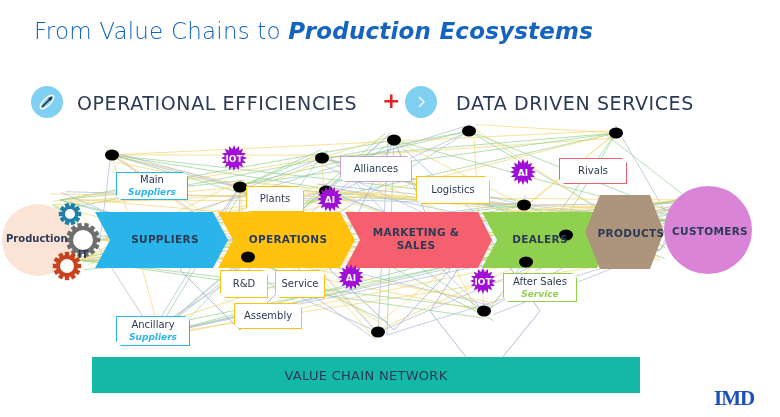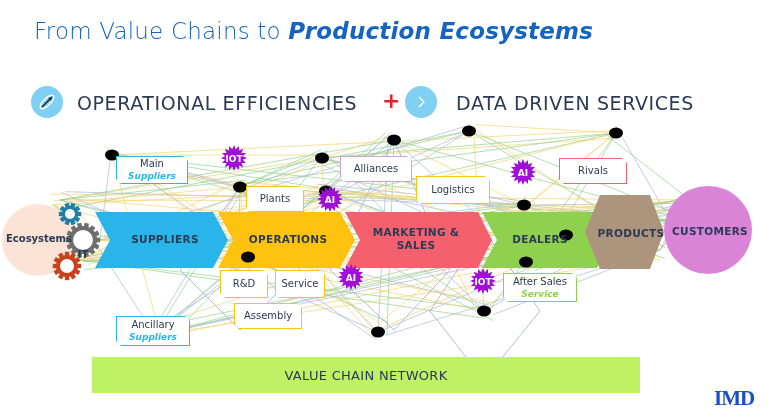--- a/index.html
+++ b/index.html
@@ -13,21 +13,21 @@
   .circle-icon { width: 32px; height: 32px; border-radius: 50%; background: #7fd0f2;
                  display: flex; align-items: center; justify-content: center; }
   #plus { color: #e52129; font-weight: bold; font-size: 22px; }
   svg#net { position: absolute; left: 0; top: 0; }
   .tag { position: absolute; background: #fff; border: 1.5px solid; font-size: 10px; color: #2b3a55;
          text-align: center; display: flex; flex-direction: column; justify-content: center; align-items: center;
          line-height: 12px; clip-path: polygon(0 0, calc(100% - 5px) 0, 100% 5px, 100% 100%, 5px 100%, 0 calc(100% - 5px)); }
   .tag .sub { font-style: italic; font-weight: bold; font-size: 9px; }
   .stage-label { position: absolute; font-size: 10.5px; font-weight: bold; color: #2b3a55; text-align: center;
                  letter-spacing: 0.3px; line-height: 13px; }
-  #footer-bar { left: 92px; top: 357px; width: 548px; height: 36px; background: #bef264;
+  #footer-bar { left: 92px; top: 357px; width: 548px; height: 36px; background: #14b8a6;
                 display: flex; align-items: center; justify-content: center; font-size: 13px; color: #2b3a55;
                 letter-spacing: 0.3px; }
   #imd { left: 714px; top: 386px; font-family: "Liberation Serif", serif; font-weight: bold; font-size: 21px;
          color: #1a4fbf; letter-spacing: -1px; }
   .burst-label { font-size: 9px; font-weight: bold; fill: #ffffff; font-family: "DejaVu Sans", sans-serif; }
 </style>
 </head>
 <body>
 
 <div id="title" class="abs"><span>From Value Chains to </span><span class="em">Production Ecosystems</span></div>
@@ -303,30 +303,30 @@
       <polygon points="364.0,277.0 359.8,278.8 363.0,282.0 358.5,282.0 360.2,286.2 356.0,284.5 356.0,289.0 352.8,285.8 351.0,290.0 349.2,285.8 346.0,289.0 346.0,284.5 341.8,286.2 343.5,282.0 339.0,282.0 342.2,278.8 338.0,277.0 342.2,275.2 339.0,272.0 343.5,272.0 341.8,267.8 346.0,269.5 346.0,265.0 349.2,268.2 351.0,264.0 352.8,268.2 356.0,265.0 356.0,269.5 360.2,267.8 358.5,272.0 363.0,272.0 359.8,275.2" fill="#a10ed8"></polygon>
       <text x="351" y="280.5" text-anchor="middle" class="burst-label">AI</text>
       <polygon points="536.0,172.0 531.8,173.8 535.0,177.0 530.5,177.0 532.2,181.2 528.0,179.5 528.0,184.0 524.8,180.8 523.0,185.0 521.2,180.8 518.0,184.0 518.0,179.5 513.8,181.2 515.5,177.0 511.0,177.0 514.2,173.8 510.0,172.0 514.2,170.2 511.0,167.0 515.5,167.0 513.8,162.8 518.0,164.5 518.0,160.0 521.2,163.2 523.0,159.0 524.8,163.2 528.0,160.0 528.0,164.5 532.2,162.8 530.5,167.0 535.0,167.0 531.8,170.2" fill="#a10ed8"></polygon>
       <text x="523" y="175.5" text-anchor="middle" class="burst-label">AI</text>
       <polygon points="496.0,281.0 491.8,282.8 495.0,286.0 490.5,286.0 492.2,290.2 488.0,288.5 488.0,293.0 484.8,289.8 483.0,294.0 481.2,289.8 478.0,293.0 478.0,288.5 473.8,290.2 475.5,286.0 471.0,286.0 474.2,282.8 470.0,281.0 474.2,279.2 471.0,276.0 475.5,276.0 473.8,271.8 478.0,273.5 478.0,269.0 481.2,272.2 483.0,268.0 484.8,272.2 488.0,269.0 488.0,273.5 492.2,271.8 490.5,276.0 495.0,276.0 491.8,279.2" fill="#a10ed8"></polygon>
       <text x="483" y="284.5" text-anchor="middle" class="burst-label">IOT</text>
     </g>
 </svg>
 
 <div class="abs" style="left:71px; top:232px; width:24px; text-align:center; font-size:10px; font-weight:bold; color:#2b3a55;margin-top:17px;">IT</div>
-<div class="abs" style="left:6px; top:233px; font-size:10px; font-weight:bold; color:#2b3a55;">Ecosystems</div>
+<div class="abs" style="left:6px; top:233px; font-size:10px; font-weight:bold; color:#2b3a55;">Production</div>
 
 <div class="stage-label" style="left:115px; top:233px; width:100px;">SUPPLIERS</div>
 <div class="stage-label" style="left:238px; top:233px; width:100px;">OPERATIONS</div>
 <div class="stage-label" style="left:368px; top:226px; width:96px;">MARKETING &amp; SALES</div>
 <div class="stage-label" style="left:495px; top:233px; width:90px;">DEALERS</div>
 <div class="stage-label" style="left:592px; top:227px; width:78px;">PRODUCTS</div>
 <div class="stage-label" style="left:672px; top:225px; width:76px;">CUSTOMERS</div>
 
-<div class="tag" style="left:116px; top:156px; width:70px; height:26px; border-color:#29b5ea;">
+<div class="tag" style="left:116px; top:172px; width:70px; height:26px; border-color:#29b5ea;">
   <span>Main</span>
   <span class="sub" style="color:#29b5ea;">Suppliers</span>
 </div>
 <div class="tag" style="left:246px; top:174px; width:56px; height:24px; border-color:#ffc20e;margin-top:12px;">Plants</div>
 <div class="tag" style="left:340px; top:156px; width:70px; height:24px; border-color:#c9a6cf;">Alliances</div>
 <div class="tag" style="left:416px; top:176px; width:72px; height:26px; border-color:#ffc20e;">Logistics</div>
 <div class="tag" style="left:559px; top:158px; width:66px; height:24px; border-color:#f4606e;">Rivals</div>
 <div class="tag" style="left:116px; top:272px; width:72px; height:28px; border-color:#29b5ea;margin-top:44px;">
   <span>Ancillary</span>
   <span class="sub" style="color:#29b5ea;">Suppliers</span>

